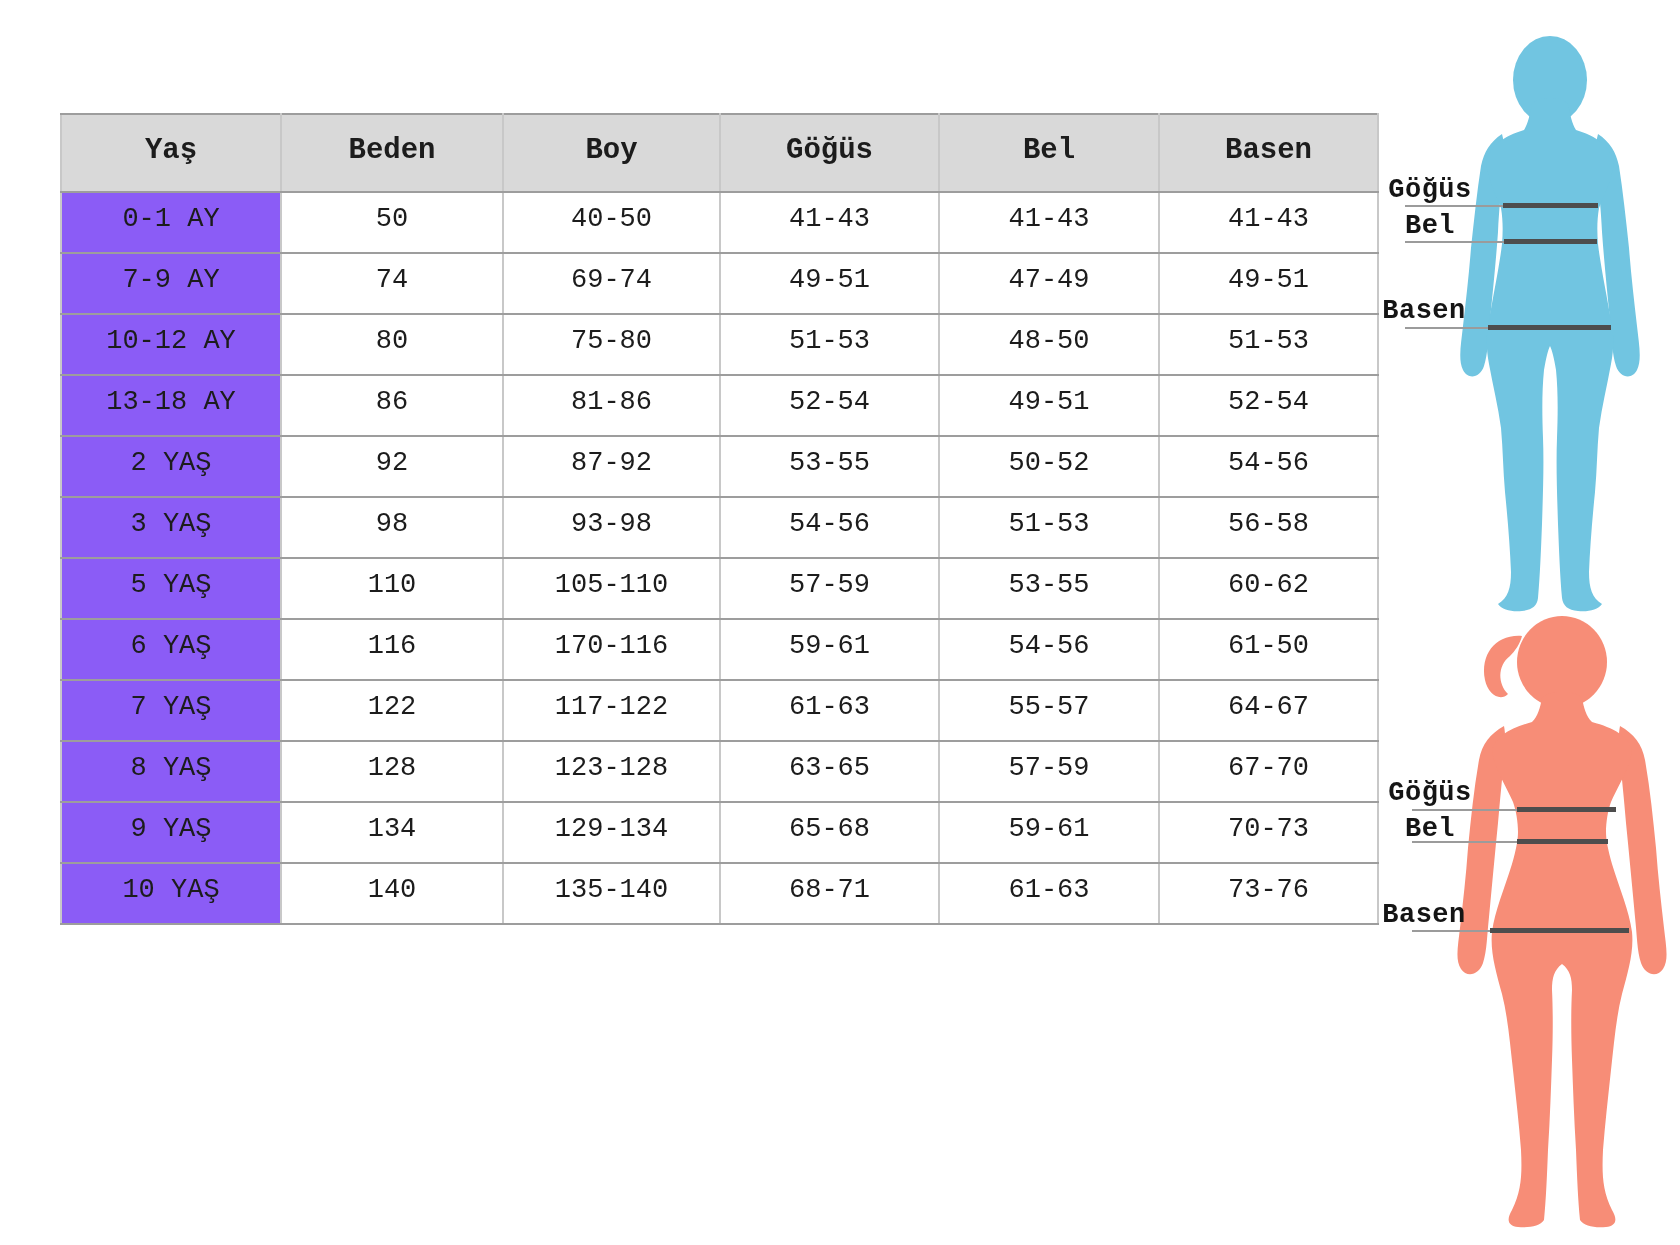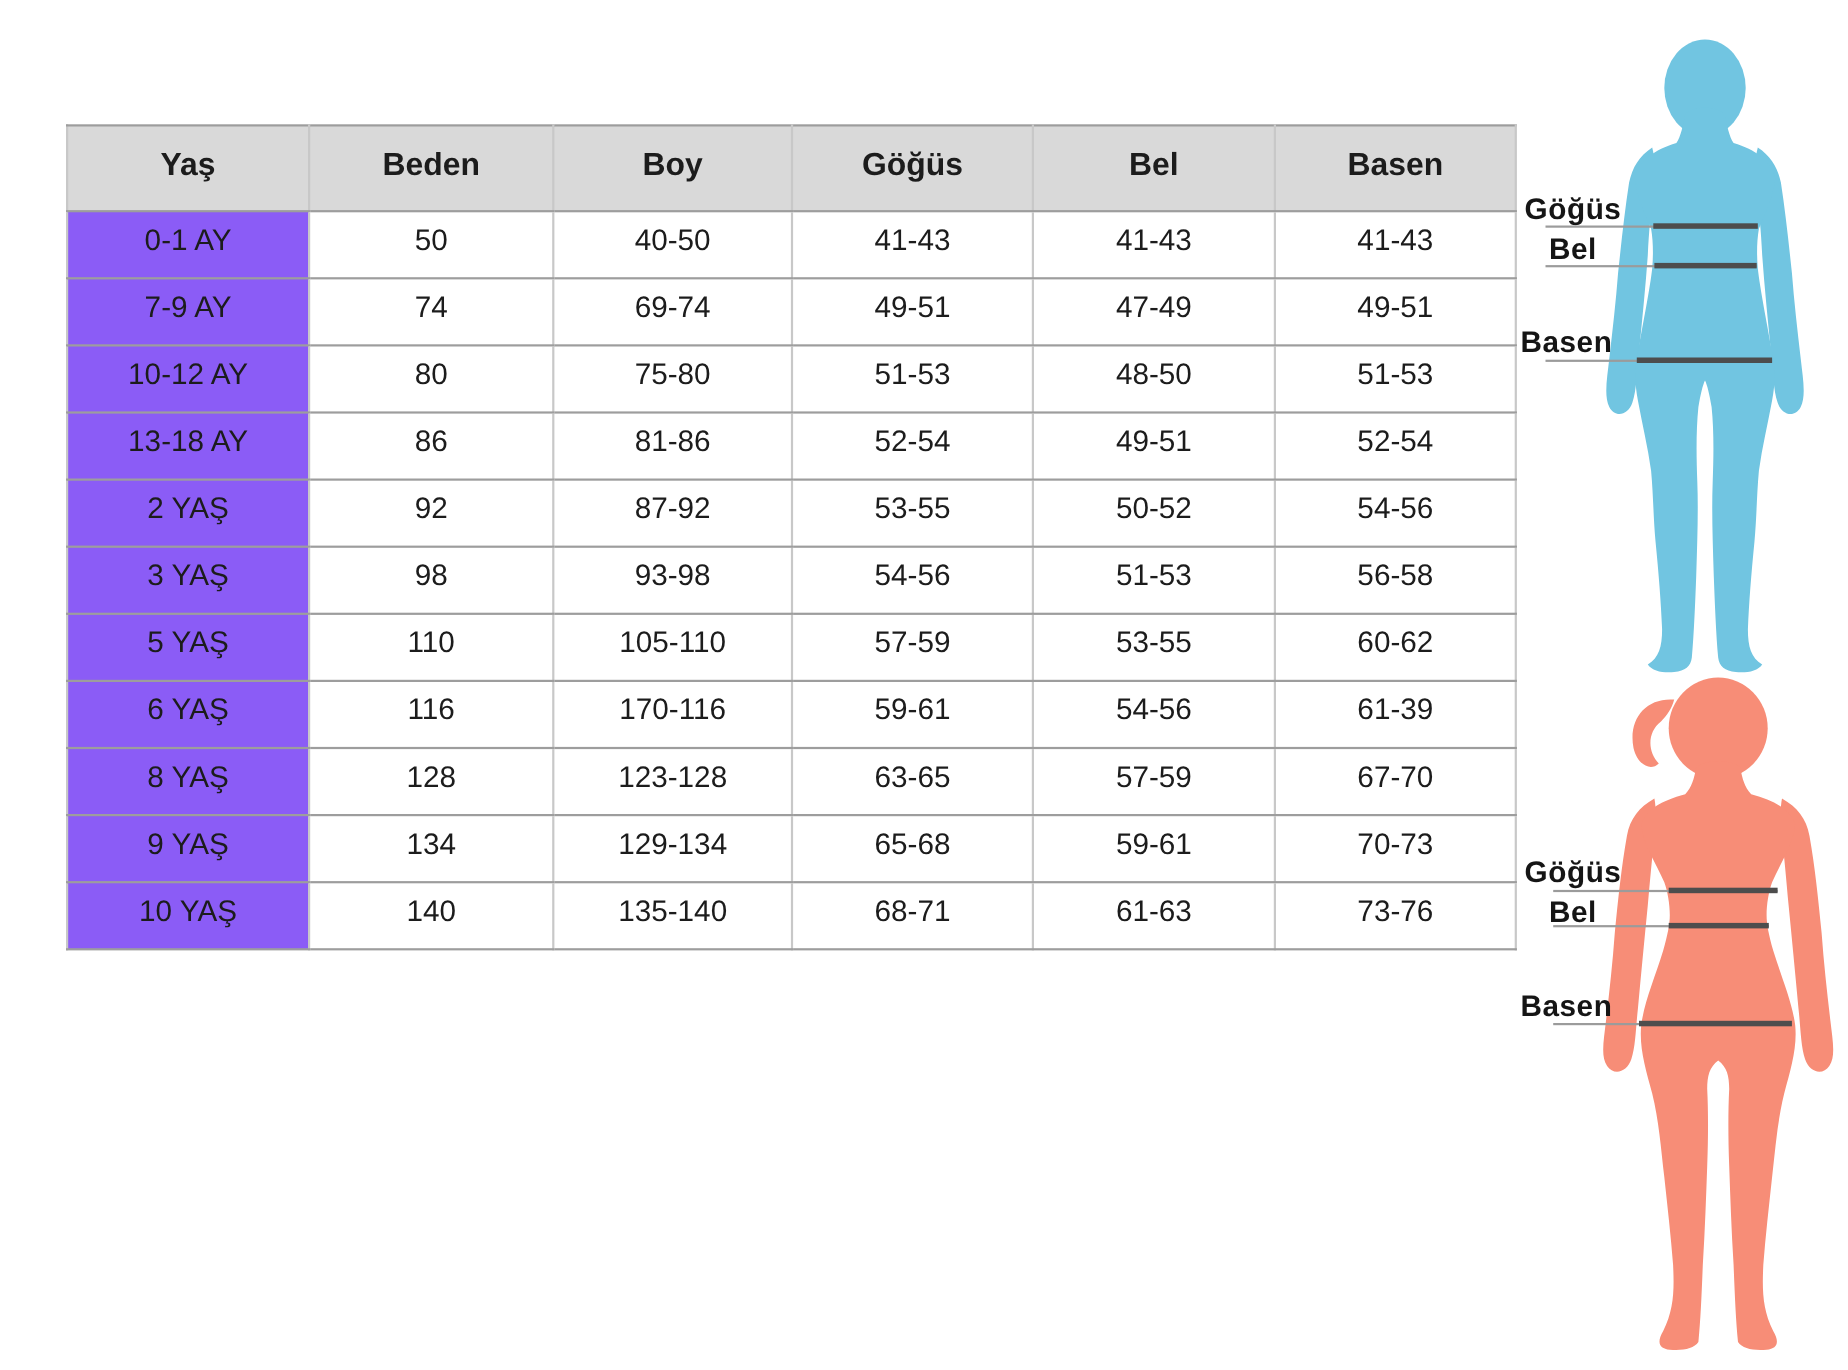--- a/index.html
+++ b/index.html
@@ -1,17 +1,17 @@
 <!DOCTYPE html>
 <html><head>
 <meta charset="utf-8">
 <style>
   html,body{margin:0;padding:0;background:#fff;}
   #canvas{position:relative;width:1680px;height:1245px;background:#ffffff;overflow:hidden;
-          font-family:Liberation Sans, sans-serif;color:#1c1c1c;border-radius:30px;}
+          font-family:Liberation Mono, monospace;color:#1c1c1c;border-radius:30px;}
   
   #size-table{position:absolute;left:60px;top:113px;border-collapse:collapse;table-layout:fixed;
               background:#fff;border:2px solid #9d9d9d;}
   #size-table th{height:70px;background:#d9d9d9;font-weight:bold;font-size:29px;
                  border-top:2px solid #9d9d9d;border-bottom:2px solid #9d9d9d;
                  border-left:2px solid #c8c8c8;border-right:2px solid #c8c8c8;
                  text-align:center;vertical-align:middle;padding:0 0 6px 0;}
   #size-table td{height:51px;font-size:27px;background:#fff;
                  border-top:2px solid #9d9d9d;border-bottom:2px solid #9d9d9d;
                  border-left:2px solid #c8c8c8;border-right:2px solid #c8c8c8;
@@ -104,21 +104,29 @@
           <td class="">57-59</td>
           <td class="">53-55</td>
           <td class="">60-62</td>
         </tr>
         <tr>
           <td class="row-label">6 YAŞ</td>
           <td class="">116</td>
           <td class="">170-116</td>
           <td class="">59-61</td>
           <td class="">54-56</td>
-          <td class="">61-39</td>
+          <td class="">61-50</td>
+        </tr>
+        <tr>
+          <td class="row-label">7 YAŞ</td>
+          <td class="">122</td>
+          <td class="">117-122</td>
+          <td class="">61-63</td>
+          <td class="">55-57</td>
+          <td class="">64-67</td>
         </tr>
         <tr>
           <td class="row-label">8 YAŞ</td>
           <td class="">128</td>
           <td class="">123-128</td>
           <td class="">63-65</td>
           <td class="">57-59</td>
           <td class="">67-70</td>
         </tr>
         <tr>

